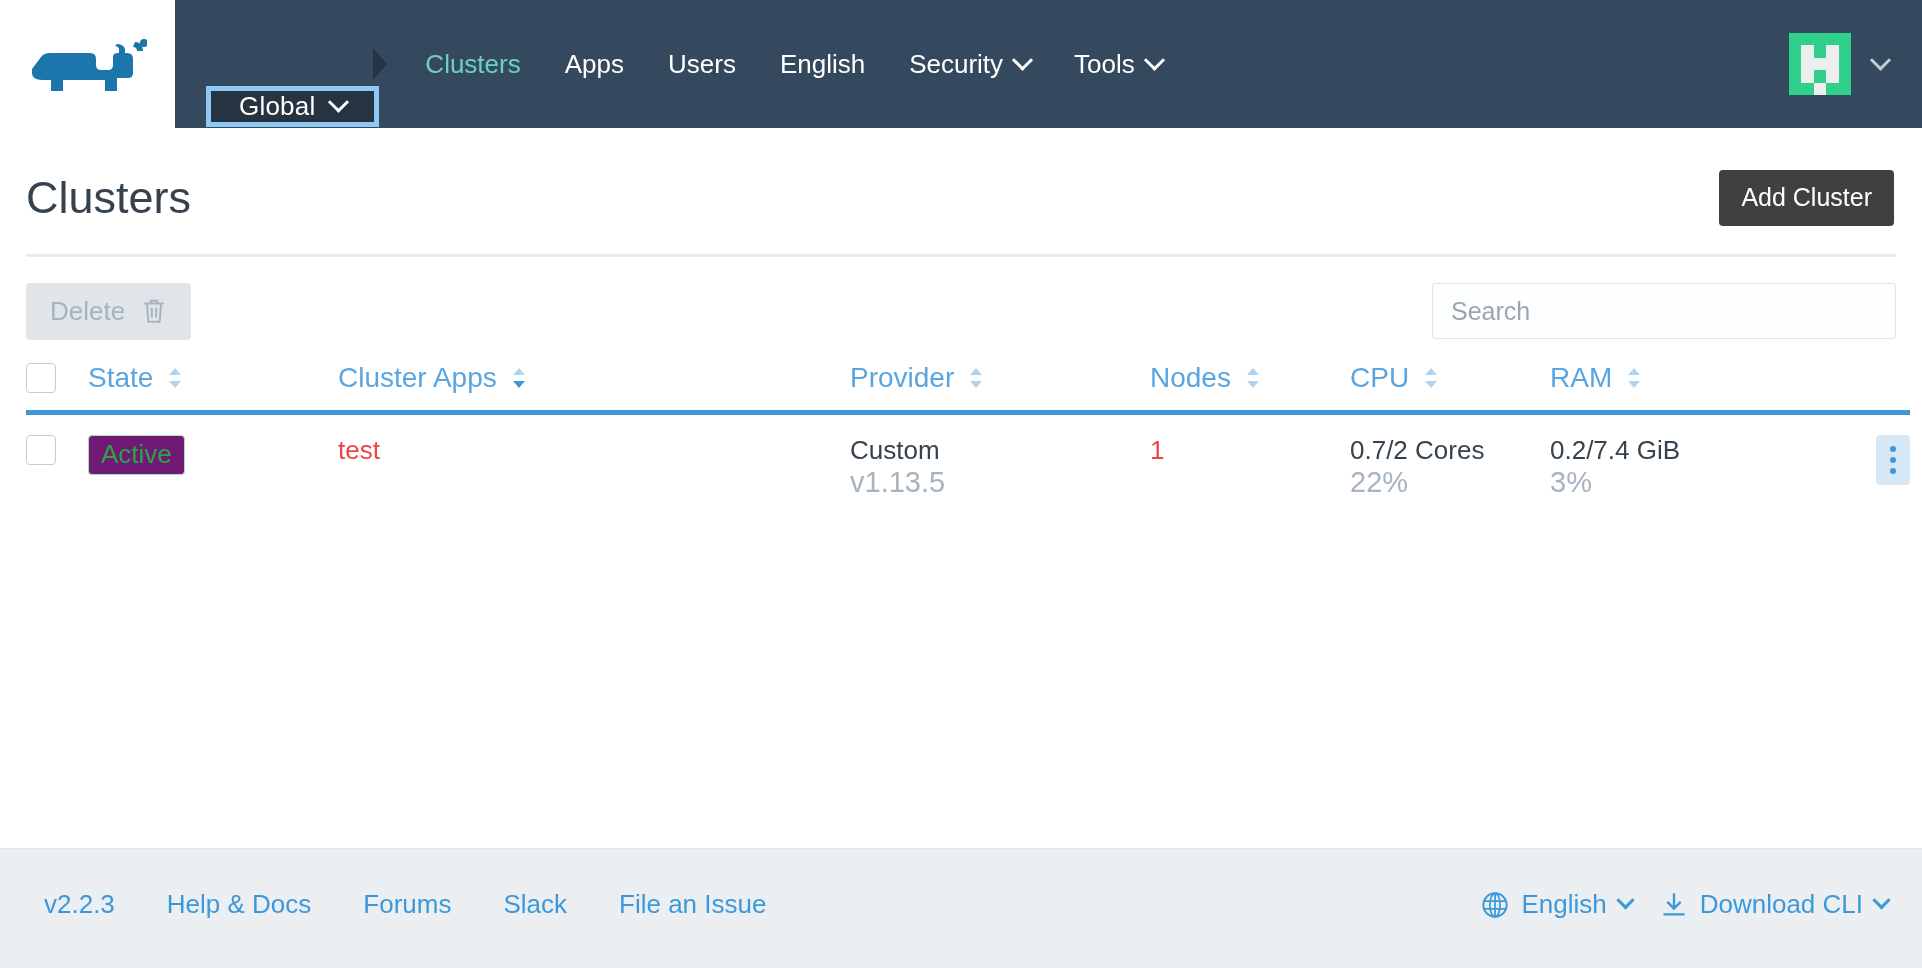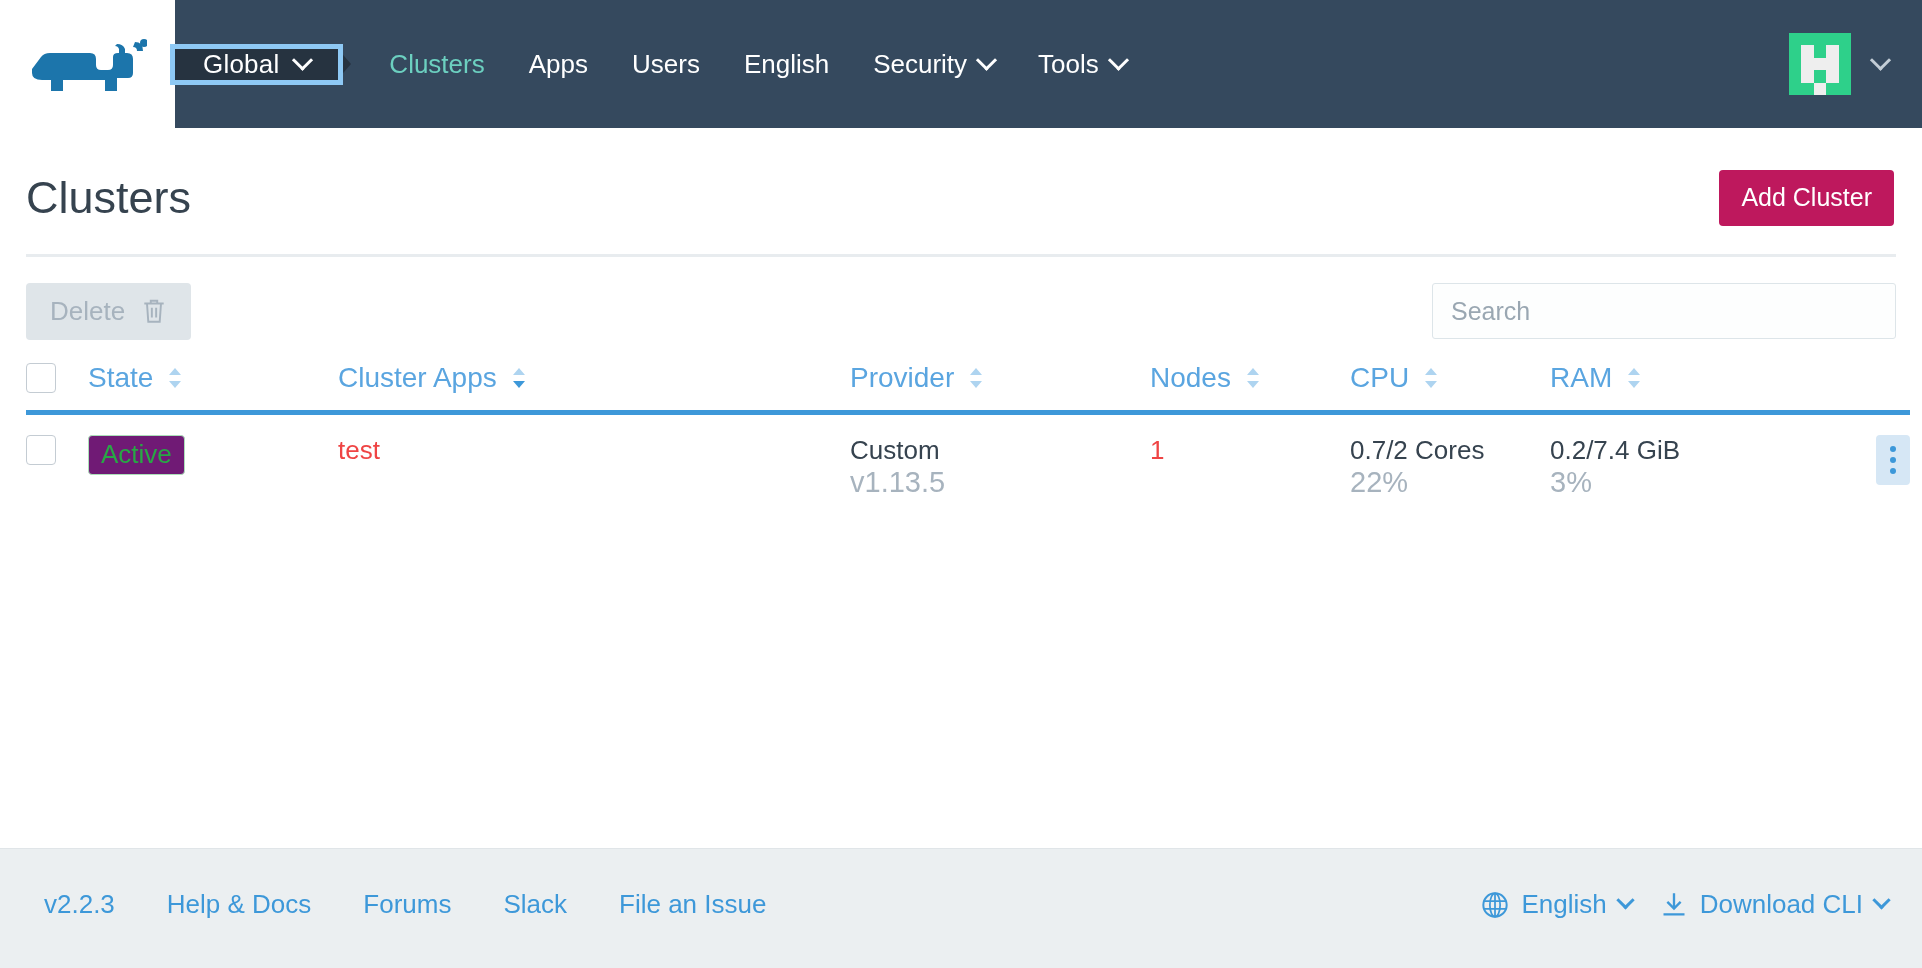--- a/index.html
+++ b/index.html
@@ -27,22 +27,23 @@
     display: flex;
     align-items: center;
     justify-content: center;
     background: #ffffff;
     flex: 0 0 175px;
   }
   .logo-svg { display: block; }
   .cluster-badge-wrap {
     position: relative;
     display: flex;
-    align-items: center;
+    align-items: flex-end;
     flex: 0 0 auto;
+    margin-left: 36px;
   }
   .cluster-badge {
     background: #263340;
     color: #ffffff;
     display: flex;
     align-items: center;
     gap: 16px;
     padding: 0 28px;
     font-size: 26px;
     letter-spacing: 0.2px;
@@ -113,21 +114,21 @@
     padding: 42px 28px 0 26px;
     flex: 0 0 auto;
   }
   .page-title {
     font-size: 45px;
     font-weight: 400;
     color: #36434f;
     line-height: 1;
   }
   .btn-primary {
-    background: #be185d;
+    background: #404040;
     color: #ffffff;
     border: none;
     border-radius: 4px;
     font-size: 25px;
     font-family: inherit;
     padding: 14px 22px;
     cursor: pointer;
     line-height: 1.1;
   }
   .divider {

